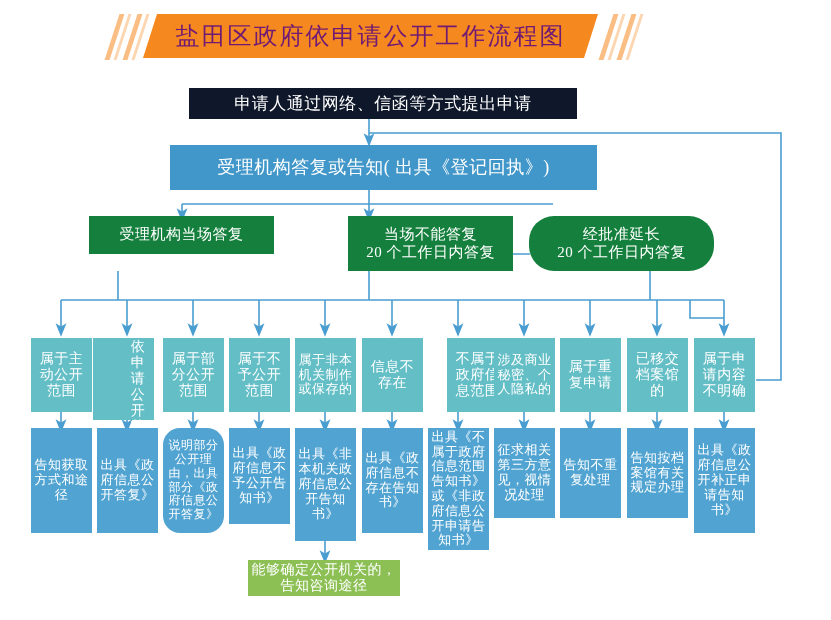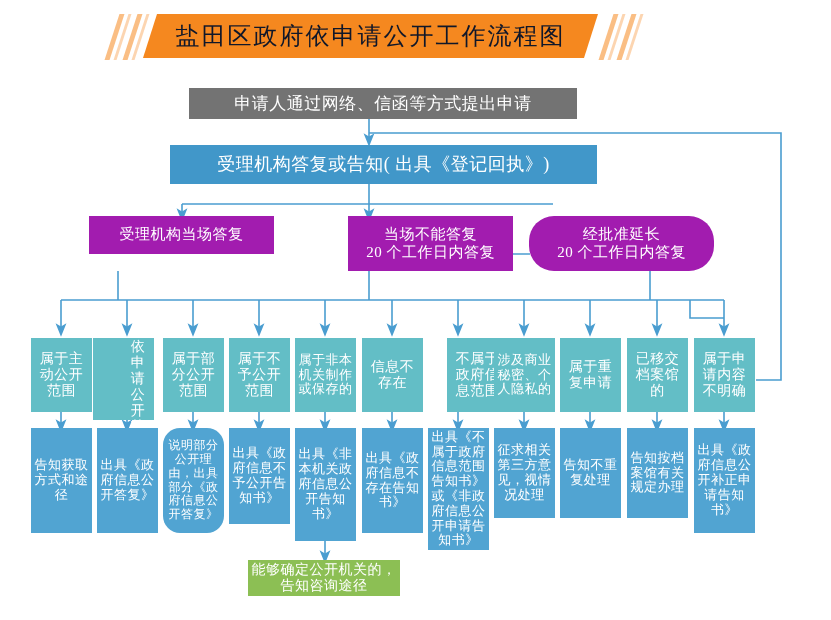--- a/index.html
+++ b/index.html
@@ -25,40 +25,40 @@
     align-items: center;
     justify-content: center;
     text-align: center;
     color: #ffffff;
     line-height: 1.14;
     letter-spacing: 0.5px;
     padding: 2px 3px;
     z-index: 3;
     white-space: pre-line;
   }
-  .green-main  { background: #a21caf; }
-  .teal-main   { background: #737373; }
+  .green-main  { background: #15803d; }
+  .teal-main   { background: #0f172a; }
   .blue-main   { background: #4197C9; }
   .teal-cond   { background: #63BEC6; }
   .blue-act    { background: #51A4D2; }
   .green-note  { background: #8CBF54; }
 
   
   #title-wrap {
     position: absolute;
     left: 0; top: 14px;
     width: 831px; height: 54px;
     z-index: 4;
   }
   #title-banner {
     position: absolute;
     left: 143px; top: 0px;
     width: 455px; height: 44px;
     background: #F5881F;
-    color: #0f172a;
+    color: #701a75;
     font-size: 24px;
     letter-spacing: 2px;
     display: flex; align-items: center; justify-content: center;
     clip-path: polygon(14px 0, 100% 0, calc(100% - 14px) 100%, 0 100%);
   }
   .slash-group { position: absolute; top: 0; height: 46px; }
   .slash {
     position: absolute;
     top: 0;
     width: 5px; height: 46px;
@@ -139,21 +139,21 @@
     <div class="slash-group" style="left:606px;">
       <div class="slash" style="left:0px;"></div>
       <div class="slash thin" style="left:9px;"></div>
       <div class="slash" style="left:18px;"></div>
       <div class="slash thin" style="left:27px;"></div>
     </div>
   </div>
 
   <div class="box teal-main" style="left:189px; top:88px; width:388px; height:31px; font-size:17px;">申请人通过网络、信函等方式提出申请</div>
 
-  <div class="box blue-main" style="left:170px; top:145px; width:427px; height:39px; font-size:18px;">受理机构答复或告知( 出具《登记回执》)</div>
+  <div class="box blue-main" style="left:170px; top:145px; width:427px; height:45px; font-size:18px;">受理机构答复或告知( 出具《登记回执》)</div>
 
   <div class="box green-main" style="left:89px; top:216px; width:185px; height:38px; font-size:15px;">受理机构当场答复</div>
 
   <div class="box green-main" style="left:300px; top:216px; width:165px; height:55px; font-size:15px;margin-left:48px;">当场不能答复
 20 个工作日内答复</div>
 
   <div class="box green-main" style="left:529px; top:216px; width:185px; height:55px; font-size:15px;border-radius:25px;">经批准延长
 20 个工作日内答复</div>
 
   <div class="box teal-cond" style="left:31px;  top:338px; width:61px; height:74px; font-size:14px;">属于主动公开范围</div>

